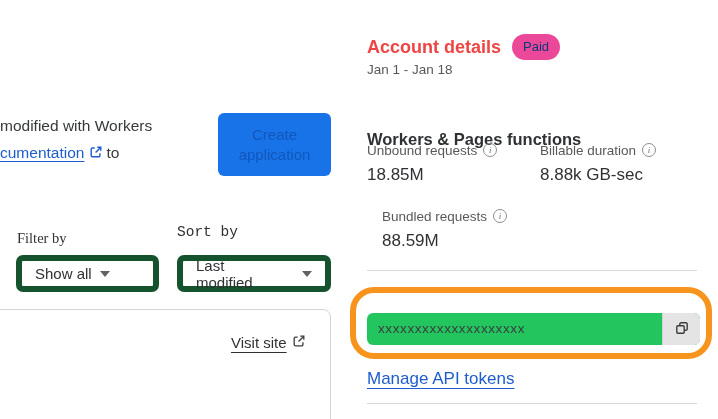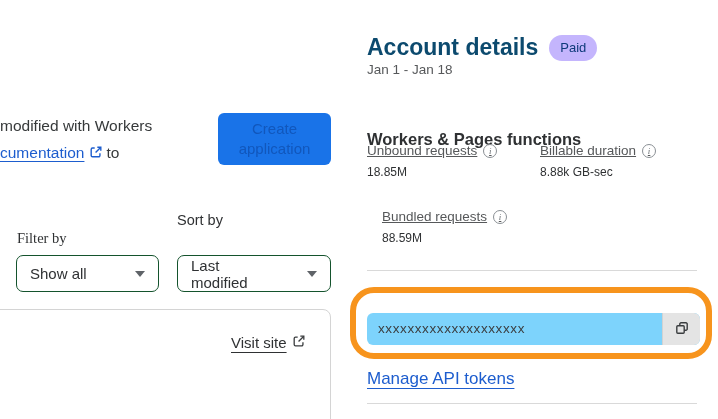--- a/index.html
+++ b/index.html
@@ -18,35 +18,35 @@
   .intro {
     left:0; top:112px; width:190px;
     font-size:15.5px; line-height:27px; color:#36393a;
   }
   .intro-link {
     color:#1d5dce; text-decoration:underline; text-underline-offset:3px; cursor:pointer;
   }
   .ext-icon { display:inline-block; vertical-align:-1px; margin:0 3px 0 5px; }
 
   .create-btn {
-    left:218px; top:113px; width:113px; height:52px;
+    left:218px; top:113px; width:113px; height:63px;
     background:#1973e8; border:none; border-radius:6px;
     color:#1157bc; font-size:15px; line-height:20px; font-family:inherit;
     display:flex; align-items:center; justify-content:center; text-align:center;
     cursor:pointer;
   }
 
   .field-label { font-size:14.5px; color:#2f3133; }
   .lbl-filter { left:17px; top:230px;font-family:Liberation Serif, serif; }
-  .lbl-sort   { left:177px; top:212px; }
+  .lbl-sort   { left:177px; top:224px;font-family:Liberation Mono, monospace; }
 
   .select {
     top:255px; height:37px;
-    background:#fff; border:1px solid #14532d; border-radius:7px;
-    display:flex; align-items:center; justify-content:space-between;
+    background:#fff; border:6px solid #14532d; border-radius:7px;
+    display:flex; align-items:center; justify-content:flex-start;
     padding:0 13px; font-size:15px; color:#2f3133; cursor:pointer;
   }
   .sel-filter { left:16px; width:143px; }
   .sel-sort   { left:177px; width:154px;gap:20px; }
   .caret {
     width:0; height:0; border-left:5px solid transparent; border-right:5px solid transparent;
     border-top:6px solid #5f6368; margin-left:8px; flex:0 0 auto;
   }
 
   .project-card {
@@ -55,55 +55,55 @@
   }
   .visit-site {
     position:absolute; left:250px; top:24px;
     font-size:15px; color:#2f3133; cursor:pointer;
     display:flex; align-items:flex-start;
   }
   .visit-site .txt { text-decoration:underline; text-underline-offset:4px; }
 
   
   .acct-header { left:367px; top:34px; display:flex; align-items:center; gap:11px; }
-  .acct-title { font-size:23px; font-weight:bold; color:#0c4a6e; }
+  .acct-title { font-size:18px; font-weight:bold; color:#ef4444; }
   .plan-badge {
-    background:#c4b5fd; color:#0e3a7a;
+    background:#ec4899; color:#0e3a7a;
     font-size:13px; line-height:1; padding:6px 11px 7px; border-radius:13px;
   }
   .date-range { left:367px; top:62px; font-size:13.5px; color:#56585a; }
   .fn-title { left:367px; top:99px; font-size:16.5px; font-weight:bold; color:#2f3133;margin-top:31px; }
 
   .metric { display:flex; flex-direction:column; gap:7px; }
   .m1 { left:367px; top:143px; }
   .m2 { left:540px; top:143px; }
   .m3 { left:382px; top:209px; }
-  .metric-label { font-size:13.5px; color:#56585a; display:flex; align-items:flex-end; gap:6px;text-decoration:underline; }
-  .metric-value { font-size:12px; color:#2f3133; }
+  .metric-label { font-size:13.5px; color:#56585a; display:flex; align-items:flex-start; gap:6px; }
+  .metric-value { font-size:17px; color:#2f3133; }
   .info-icon {
     width:14px; height:14px; border:1px solid #8a8f94; border-radius:50%;
     font-size:9px; line-height:12px; text-align:center; color:#6b7075;
     font-family:"Liberation Serif", serif; font-style:italic; cursor:pointer;
     display:inline-block;
   }
 
   .divider { height:1px; background:#d9d9d9; width:330px; left:367px; }
   .div1 { top:270px; }
   .div2 { top:403px; }
 
   .highlight {
     left:350px; top:287px; width:362px; height:72px;
     border:6px solid #f7941d; border-radius:24px;
     pointer-events:none;
   }
 
   .acct-id-label { left:367px; top:294px; font-size:13.5px; color:#4c4f52;margin-top:27px; }
   .acct-id-field {
     left:367px; top:313px; width:333px; height:32px;
-    display:flex; border-radius:6px; overflow:hidden; background:#7dd3fc;
+    display:flex; border-radius:6px; overflow:hidden; background:#22c55e;
   }
   .acct-id-value {
     flex:1; font-size:13.5px; letter-spacing:0.6px; color:#3b3e40;
     line-height:32px; padding-left:11px; white-space:nowrap; overflow:hidden;
   }
   .copy-btn {
     width:38px; height:32px; background:#e4e4e4; border:none; border-left:1px solid #d2d2d2;
     display:flex; align-items:center; justify-content:center; cursor:pointer;
   }
 

